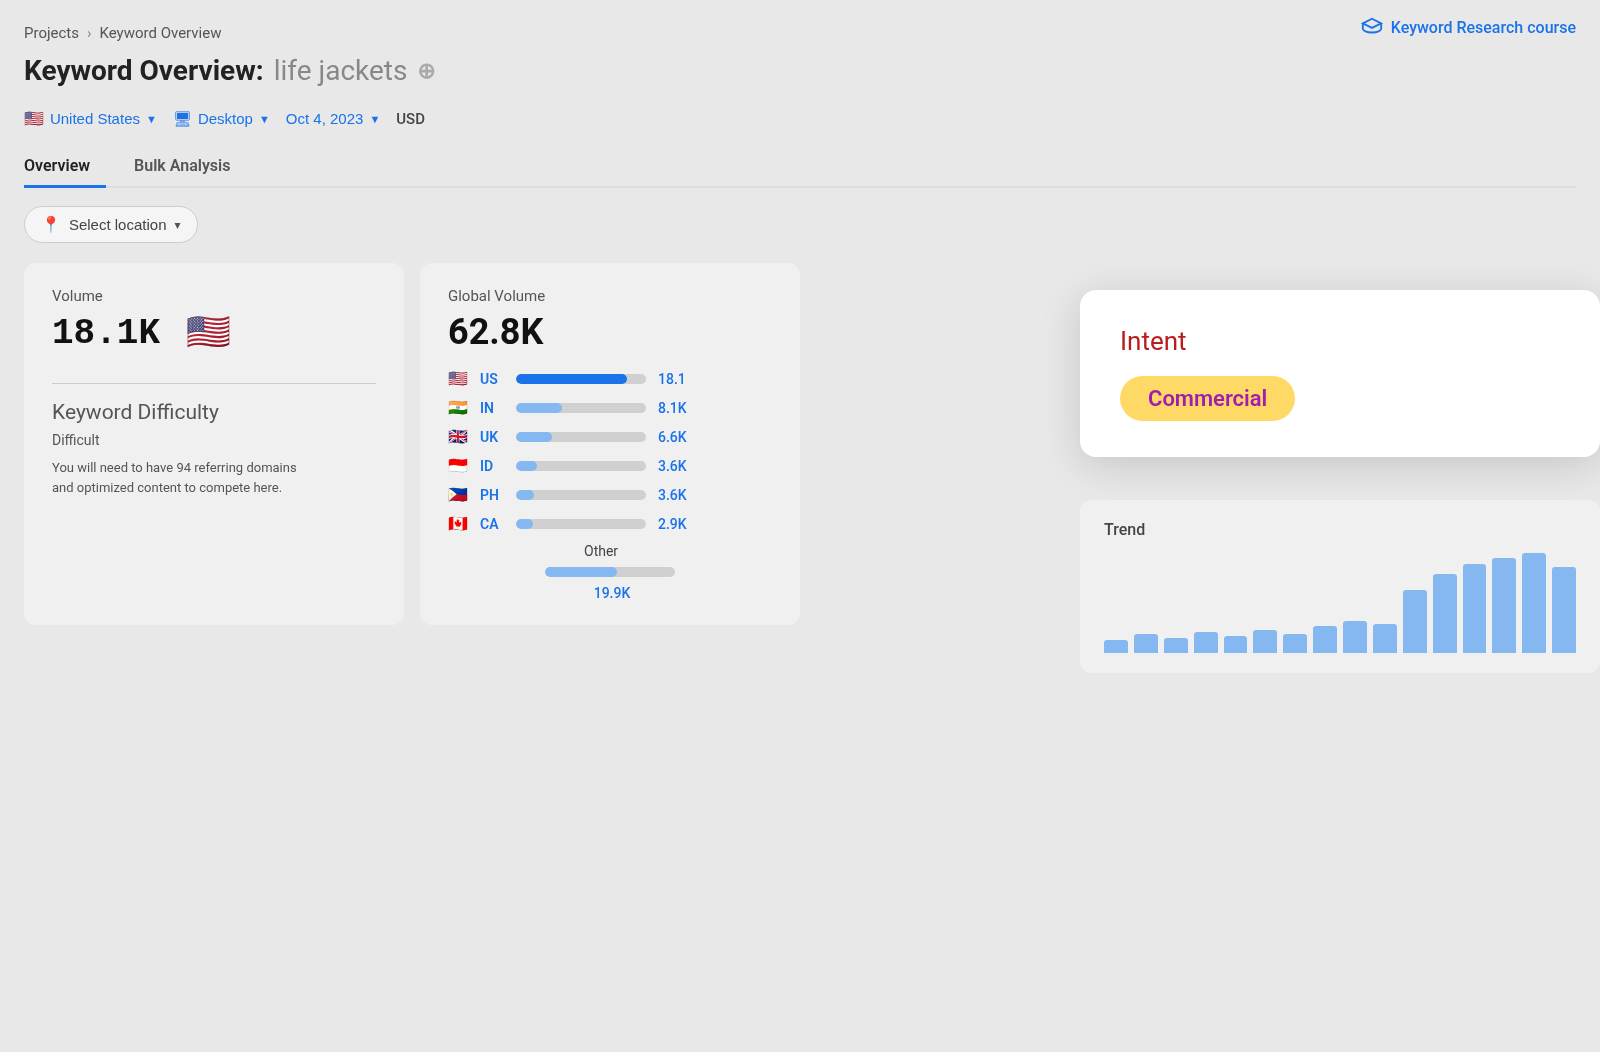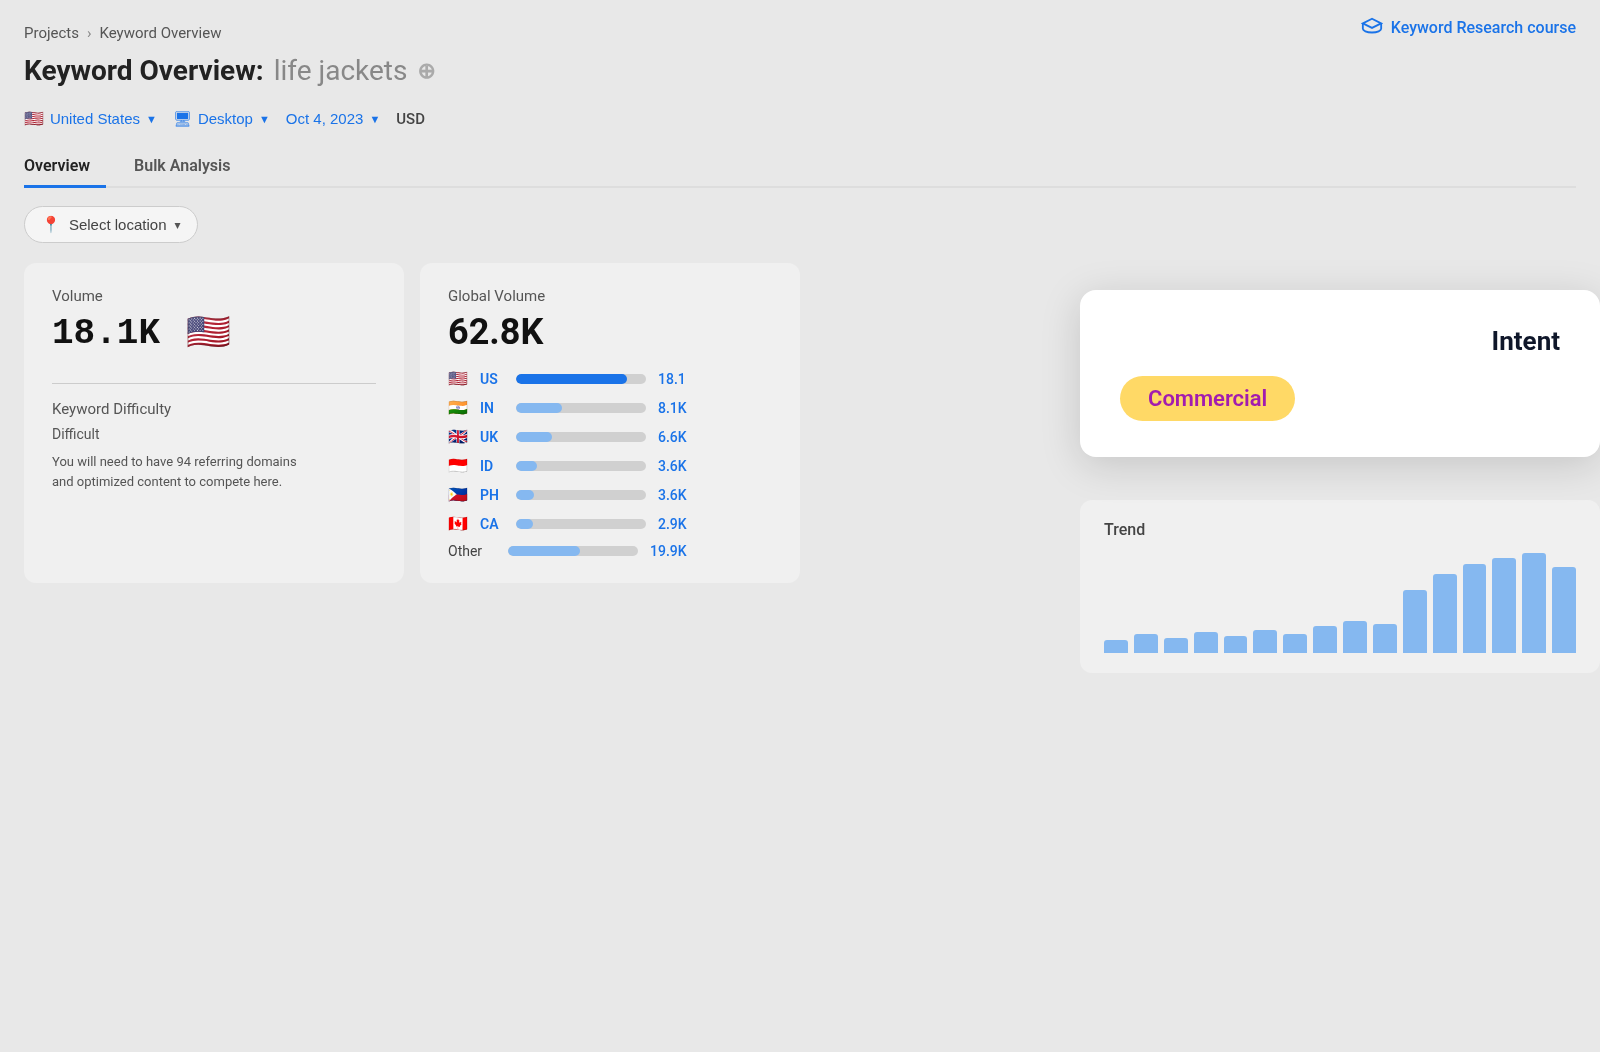--- a/index.html
+++ b/index.html
@@ -183,21 +183,21 @@
       gap: 26px;
       margin-bottom: 28px;
       font-family: Liberation Mono, monospace;
     }
     .card-divider {
       border: none;
       border-top: 1px solid #ccc;
       margin-bottom: 16px;
     }
     .kd-label {
-      font-size: 15px;
+      font-size: 21px;
       color: #555;
       margin-bottom: 8px;
     }
     .kd-value-row {
       display: flex;
       align-items: center;
       gap: 16px;
       margin-bottom: 6px;
     }
     .kd-value {
@@ -268,20 +268,21 @@
       color: #1a73e8;
       font-weight: 500;
       margin-left: 4px;
       text-align: right;
     }
     .other-row {
       display: flex;
       align-items: center;
       gap: 8px;
       margin-top: 4px;
+      flex-direction: column;
     }
     .other-label {
       font-size: 14px;
       color: #444;
       width: 52px;
     }
 
     
     .intent-popup {
       position: absolute;
@@ -289,24 +290,23 @@
       top: 290px;
       width: 520px;
       background: white;
       border-radius: 16px;
       box-shadow: 0 8px 40px rgba(0,0,0,0.15);
       padding: 36px 40px;
       z-index: 10;
     }
     .intent-label {
       font-size: 26px;
-      font-weight: 700;
-      color: #0f172a;
+      font-weight: 400;
+      color: #b91c1c;
       margin-bottom: 20px;
-      text-align: right;
     }
     .intent-badge {
       display: inline-block;
       background: #ffd966;
       color: #a21caf;
       font-size: 22px;
       font-weight: 600;
       border-radius: 30px;
       padding: 10px 28px;
     }

